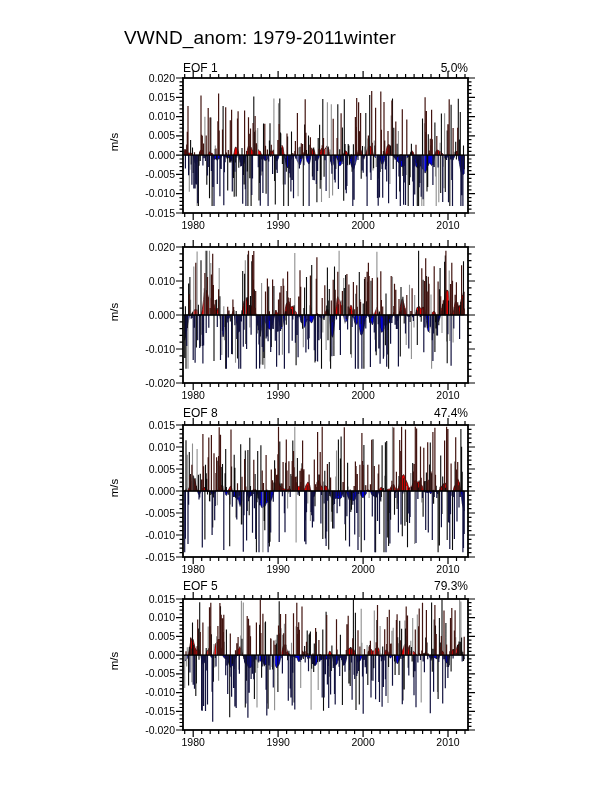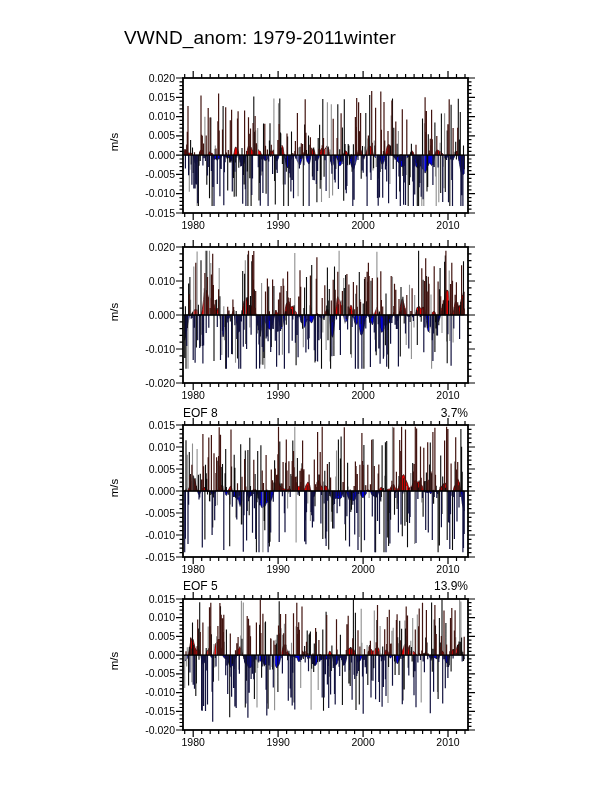--- a/index.html
+++ b/index.html
@@ -129,27 +129,31 @@
       <text x="175" y="714.7857142857142" text-anchor="end" font-size="10.5" fill="#000000">-0.015</text>
       <text x="175" y="733.5" text-anchor="end" font-size="10.5" fill="#000000">-0.020</text>
       <text x="193.19374068554436" y="746" text-anchor="middle" font-size="10.5" fill="#000000">1980</text>
       <text x="278.1415797317442" y="746" text-anchor="middle" font-size="10.5" fill="#000000">1990</text>
       <text x="363.089418777944" y="746" text-anchor="middle" font-size="10.5" fill="#000000">2000</text>
       <text x="448.0372578241438" y="746" text-anchor="middle" font-size="10.5" fill="#000000">2010</text>
     </svg>
 
   <div class="title">VWND_anom: 1979-2011winter</div>
 
+  <div class="panel-header" style="top:62px">
+    <span>EOF 1</span>
+    <span>5.0%</span>
+  </div>
   <div class="panel-header" style="top:407px">
     <span>EOF 8</span>
-    <span>3.7%</span>
+    <span>47.4%</span>
   </div>
   <div class="panel-header" style="top:580px">
     <span>EOF 5</span>
-    <span>13.9%</span>
+    <span>79.3%</span>
   </div>
 
   <div class="yaxis-unit" style="top:136px">m/s</div>
   <div class="yaxis-unit" style="top:306px">m/s</div>
   <div class="yaxis-unit" style="top:482px">m/s</div>
   <div class="yaxis-unit" style="top:655px">m/s</div>
 
 </div>
 
 </body></html>

